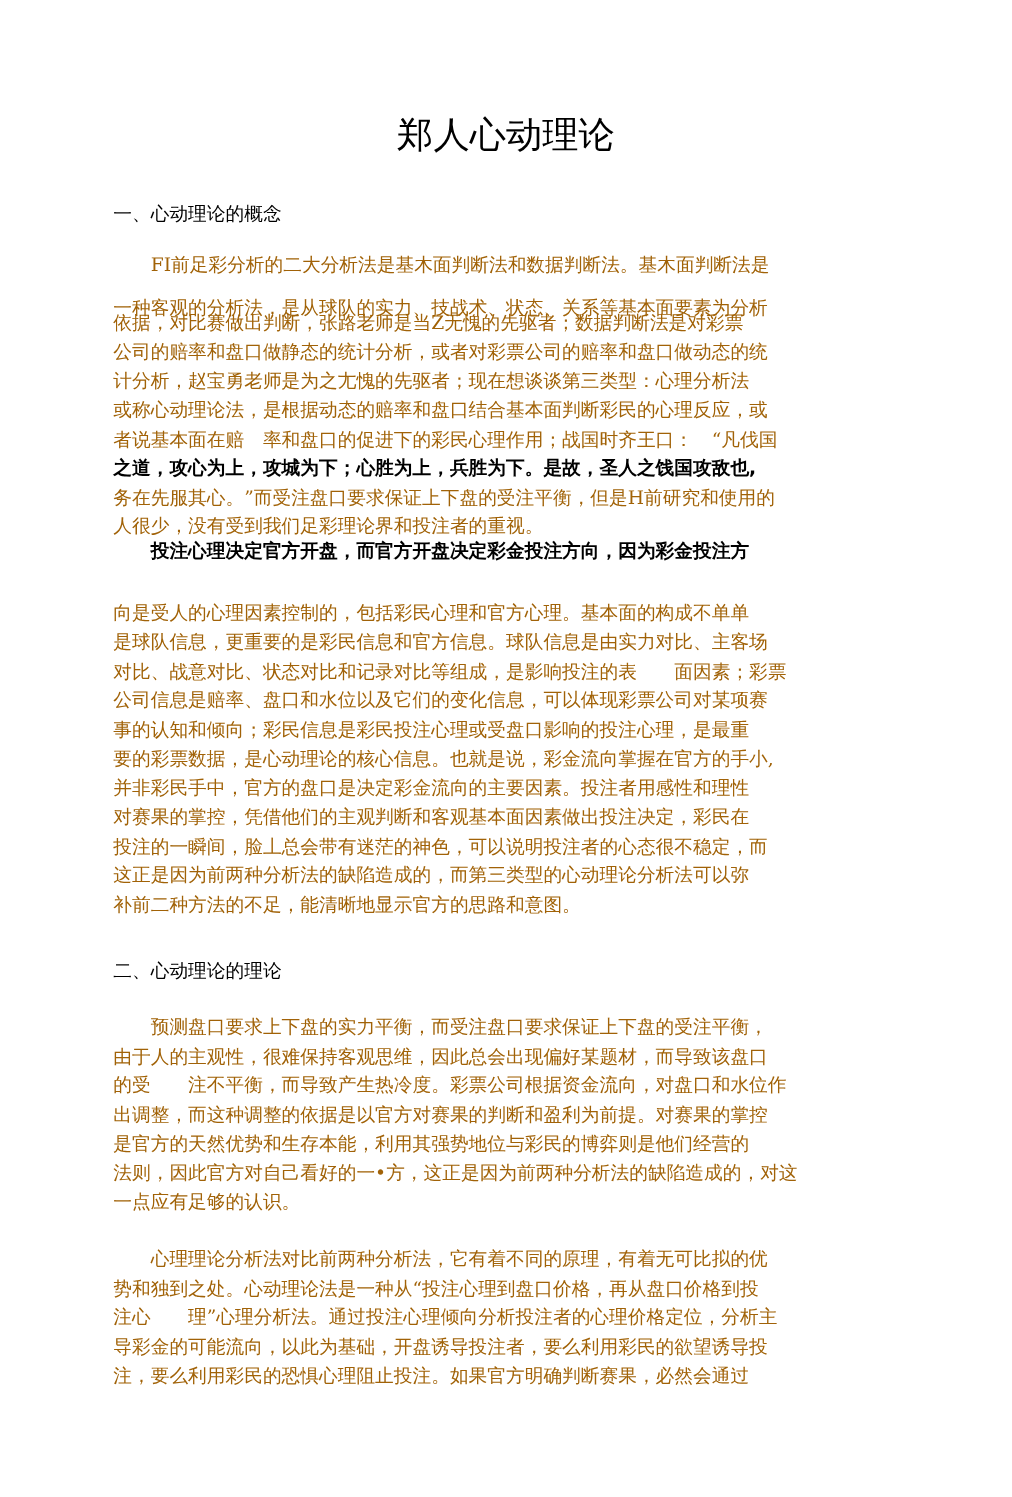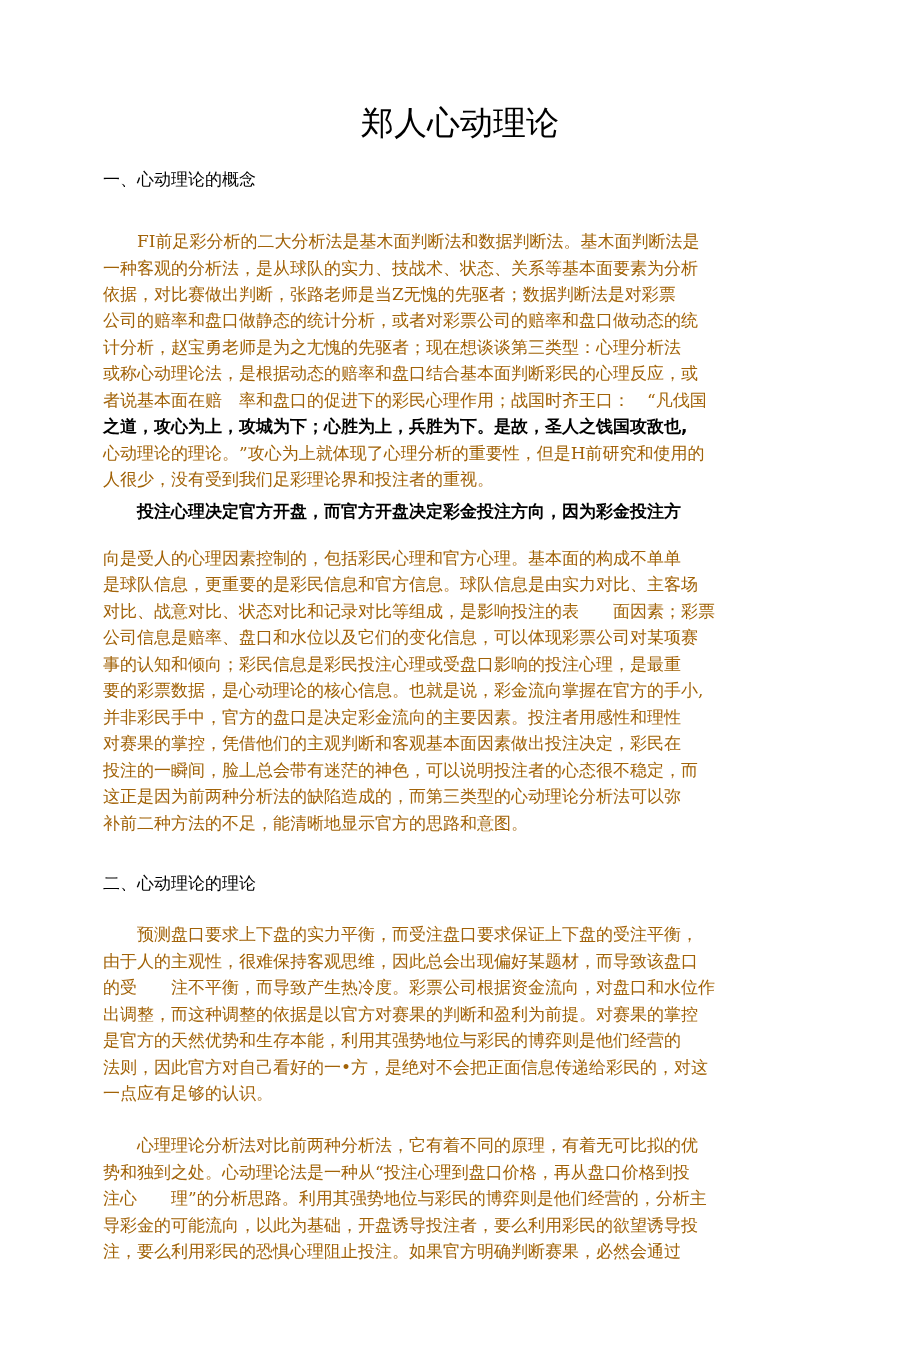--- a/index.html
+++ b/index.html
@@ -52,55 +52,55 @@
       color: #000;
     }
   </style>
 </head>
 <body>
 
 <div class="page">
 
   <div class="title" style="top:101px;">郑人心动理论</div>
 
-  <div class="heading" style="top:168px;">一、心动理论的概念</div>
+  <div class="heading" style="top:184px;">一、心动理论的概念</div>
 
   <div class="line" style="top:229px;">　　FI前足彩分析的二大分析法是基木面判断法和数据判断法。基木面判断法是</div>
-  <div class="line" style="top:256px;">一种客观的分析法，是从球队的实力、技战术、状态、关系等基本面要素为分析</div>
+  <div class="line" style="top:268px;">一种客观的分析法，是从球队的实力、技战术、状态、关系等基本面要素为分析</div>
   <div class="line" style="top:282px;">依据，对比赛做出判断，张路老师是当Z无愧的先驱者；数据判断法是对彩票</div>
   <div class="line" style="top:308px;">公司的赔率和盘口做静态的统计分析，或者对彩票公司的赔率和盘口做动态的统</div>
   <div class="line" style="top:335px;">计分析，赵宝勇老师是为之尢愧的先驱者；现在想谈谈第三类型：心理分析法</div>
   <div class="line" style="top:361px;">或称心动理论法，是根据动态的赔率和盘口结合基本面判断彩民的心理反应，或</div>
   <div class="line" style="top:388px;">者说基本面在赔　率和盘口的促进下的彩民心理作用；战国时齐王口：　“凡伐国</div>
   <div class="line bold" style="top:414px;">之道，攻心为上，攻城为下；心胜为上，兵胜为下。是故，圣人之饯国攻敌也,</div>
-  <div class="line" style="top:441px;">心动理论的理论。”攻心为上就体现了心理分析的重要性，但是H前研究和使用的</div>
+  <div class="line" style="top:441px;">务在先服其心。”而受注盘口要求保证上下盘的受注平衡，但是H前研究和使用的</div>
   <div class="line" style="top:467px;">人很少，没有受到我们足彩理论界和投注者的重视。</div>
 
-  <div class="line bold" style="top:499px;">　　投注心理决定官方开盘，而官方开盘决定彩金投注方向，因为彩金投注方</div>
+  <div class="line bold" style="top:489px;">　　投注心理决定官方开盘，而官方开盘决定彩金投注方向，因为彩金投注方</div>
   <div class="line" style="top:546px;">向是受人的心理因素控制的，包括彩民心理和官方心理。基本面的构成不单单</div>
   <div class="line" style="top:572px;">是球队信息，更重要的是彩民信息和官方信息。球队信息是由实力对比、主客场</div>
   <div class="line" style="top:599px;">对比、战意对比、状态对比和记录对比等组成，是影响投注的表　　面因素；彩票</div>
   <div class="line" style="top:625px;">公司信息是赔率、盘口和水位以及它们的变化信息，可以体现彩票公司对某项赛</div>
   <div class="line" style="top:652px;">事的认知和倾向；彩民信息是彩民投注心理或受盘口影响的投注心理，是最重</div>
   <div class="line" style="top:678px;">要的彩票数据，是心动理论的核心信息。也就是说，彩金流向掌握在官方的手小,</div>
   <div class="line" style="top:705px;">并非彩民手中，官方的盘口是决定彩金流向的主要因素。投注者用感性和理性</div>
   <div class="line" style="top:731px;">对赛果的掌控，凭借他们的主观判断和客观基本面因素做出投注决定，彩民在</div>
   <div class="line" style="top:758px;">投注的一瞬间，脸丄总会带有迷茫的神色，可以说明投注者的心态很不稳定，而</div>
   <div class="line" style="top:811px;">补前二种方法的不足，能清晰地显示官方的思路和意图。</div>
   <div class="line" style="top:784px;">这正是因为前两种分析法的缺陷造成的，而第三类型的心动理论分析法可以弥</div>
 
   <div class="heading" style="top:872px;">二、心动理论的理论</div>
 
   <div class="line" style="top:922px;">　　预测盘口要求上下盘的实力平衡，而受注盘口要求保证上下盘的受注平衡，</div>
   <div class="line" style="top:949px;">由于人的主观性，很难保持客观思维，因此总会出现偏好某题材，而导致该盘口</div>
   <div class="line" style="top:975px;">的受　　注不平衡，而导致产生热冷度。彩票公司根据资金流向，对盘口和水位作</div>
   <div class="line" style="top:1002px;">出调整，而这种调整的依据是以官方对赛果的判断和盈利为前提。对赛果的掌控</div>
   <div class="line" style="top:1028px;">是官方的天然优势和生存本能，利用其强势地位与彩民的博弈则是他们经营的</div>
-  <div class="line" style="top:1055px;">法则，因此官方对自己看好的一•方，是绝对不会把正面信息传递给彩民的，对这</div>
+  <div class="line" style="top:1055px;">法则，因此官方对自己看好的一•方，这正是因为前两种分析法的缺陷造成的，对这</div>
   <div class="line" style="top:1081px;">一点应有足够的认识。</div>
 
   <div class="line" style="top:1133px;">　　心理理论分析法对比前两种分析法，它有着不同的原理，有着无可比拟的优</div>
   <div class="line" style="top:1160px;">势和独到之处。心动理论法是一种从“投注心理到盘口价格，再从盘口价格到投</div>
-  <div class="line" style="top:1186px;">注心　　理”的分析思路。利用其强势地位与彩民的博弈则是他们经营的，分析主</div>
+  <div class="line" style="top:1186px;">注心　　理”心理分析法。通过投注心理倾向分析投注者的心理价格定位，分析主</div>
   <div class="line" style="top:1213px;">导彩金的可能流向，以此为基础，开盘诱导投注者，要么利用彩民的欲望诱导投</div>
   <div class="line" style="top:1239px;">注，要么利用彩民的恐惧心理阻止投注。如果官方明确判断赛果，必然会通过</div>
 
 </div>
 
 </body></html>

